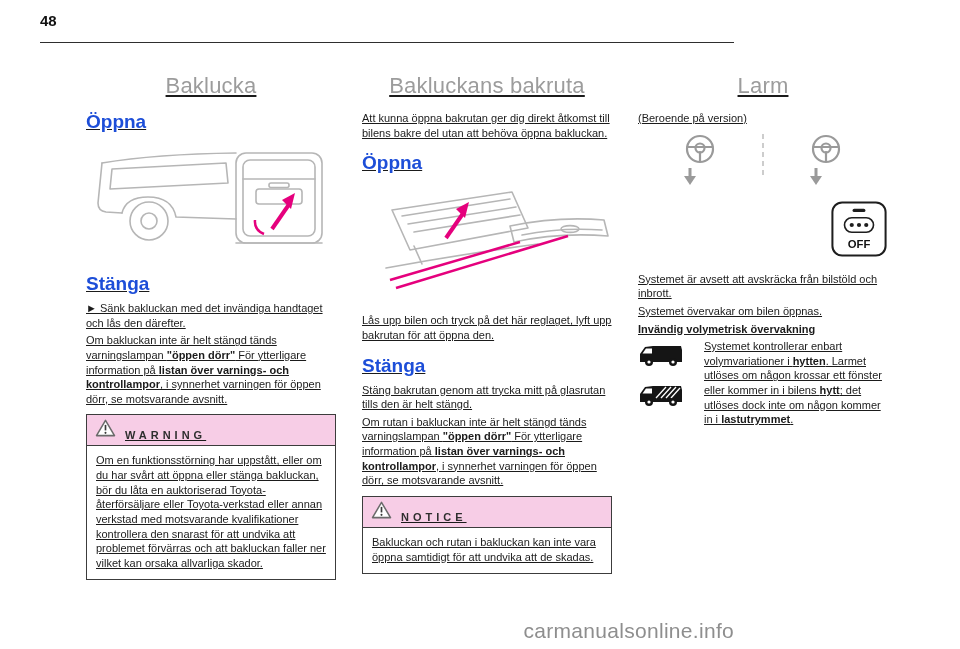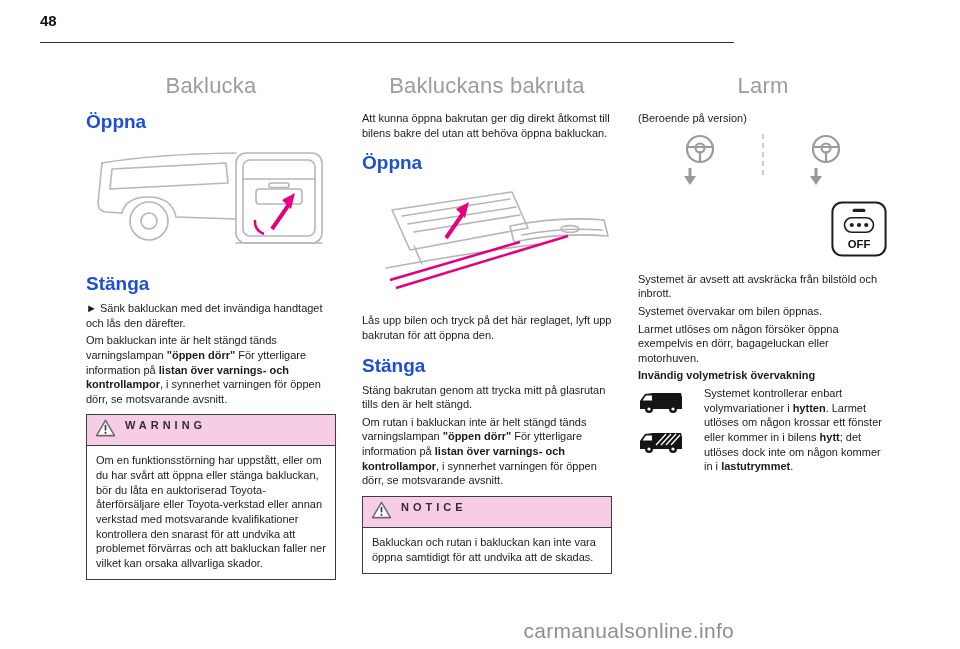--- a/index.html
+++ b/index.html
@@ -2,34 +2,34 @@
 <html><head>
 <meta charset="utf-8">
 <title>Manual page 48</title>
 <style>
   * { margin:0; padding:0; box-sizing:border-box; }
   html,body { width:960px; height:649px; }
   body {
     font-family:"Liberation Sans","DejaVu Sans",sans-serif;
     background:#ffffff; color:#1b1b1b; position:relative; overflow:hidden;
   }
-  .page { width:772px; height:649px; position:relative; padding:12px 38px 16px 40px; background:#fff; }
+  .page { width:772px; height:649px; position:relative; padding:12px 38px 16px 40px; background:#fff;text-decoration:underline; }
   .page-number { font-size:15px; font-weight:bold; color:#111; display:inline-block; }
   .header-rule { border-bottom:1.5px solid #2e2e2e; margin-top:12px; }
   .columns { display:flex; gap:26px; padding:30px 0 0 46px; }
   .col { width:250px; flex:0 0 250px; }
   h1.section-title { font-size:22px; font-weight:400; color:#9c9c9c; letter-spacing:.2px; margin:0 0 12px;text-align:center; }
   h2.sub { font-size:19px; font-weight:bold; color:#1d4ed8; margin:12px 0 6px; }
   p.body { font-size:11px; line-height:1.33; margin:0 0 3px; color:#1b1b1b; }
   .bold { font-weight:bold; }
   .bold-head { font-weight:bold; margin:6px 0 3px; }
   .figure { margin:3px 0 7px; }
   .fig-center { text-align:right; }
   .alert-box { border:1px solid #3c3c3c; margin-top:8px; background:#fff; }
-  .alert-header { display:flex; align-items:flex-start; gap:9px; background:#f7cde6; border-bottom:1px solid #3c3c3c; padding:4px 8px; }
+  .alert-header { display:flex; align-items:flex-end; gap:9px; background:#f7cde6; border-bottom:1px solid #3c3c3c; padding:4px 8px; }
   .alert-title { font-size:11px; font-weight:bold; letter-spacing:4px; color:#2e2e2e; }
   .alert-body { padding:7px 9px 9px; }
   .alert-body p { margin:0; }
   .note { margin-bottom:8px; }
   .fig-remotes { margin:6px 0 4px; }
   .fig-off { margin:0 0 10px; }
   .vol-row { display:flex; gap:18px; margin-top:2px; }
   .vol-icons { flex:0 0 48px; display:flex; flex-direction:column; gap:10px; padding-top:3px; }
   .vol-text { flex:1; }
   .watermark { position:absolute; right:38px; bottom:6px; font-size:21px; color:#8e8e8e; letter-spacing:.3px; }
@@ -182,21 +182,20 @@
           <rect x="18" y="22" width="36" height="18" rx="9" fill="none" stroke="#1e1e1e" stroke-width="2"></rect>
           <circle cx="27" cy="31" r="2.6" fill="#1e1e1e"></circle>
           <circle cx="36" cy="31" r="2.6" fill="#1e1e1e"></circle>
           <circle cx="45" cy="31" r="2.6" fill="#1e1e1e"></circle>
           <text x="36" y="59" text-anchor="middle" font-size="14" font-weight="bold" font-family="Liberation Sans, sans-serif" fill="#111111">OFF</text>
         </svg>
       </div>
 
       <p class="body">Systemet är avsett att avskräcka från bilstöld och inbrott.</p>
       <p class="body">Systemet övervakar om bilen öppnas.</p>
-      <p class="body">Larmet utlöses om någon försöker öppna exempelvis en dörr, bagageluckan eller motorhuven.</p>
       <p class="body bold-head">Invändig volymetrisk övervakning</p>
 
       <div class="vol-row">
         <div class="vol-icons">
           <span>
             <svg viewBox="0 0 46 26" width="46" height="26" aria-hidden="true">
               <path d="M2 20 L2 12 L7 5 L15 4 L43 4 L44 8 L44 20 Z" fill="#151515"></path>
               <path d="M4.5 11.5 L8 6.5 L14 6.5 L14 11.5 Z" fill="#ffffff"></path>
               <circle cx="11" cy="20" r="4" fill="#151515"></circle>
               <circle cx="11" cy="20" r="1.6" fill="#ffffff"></circle>

